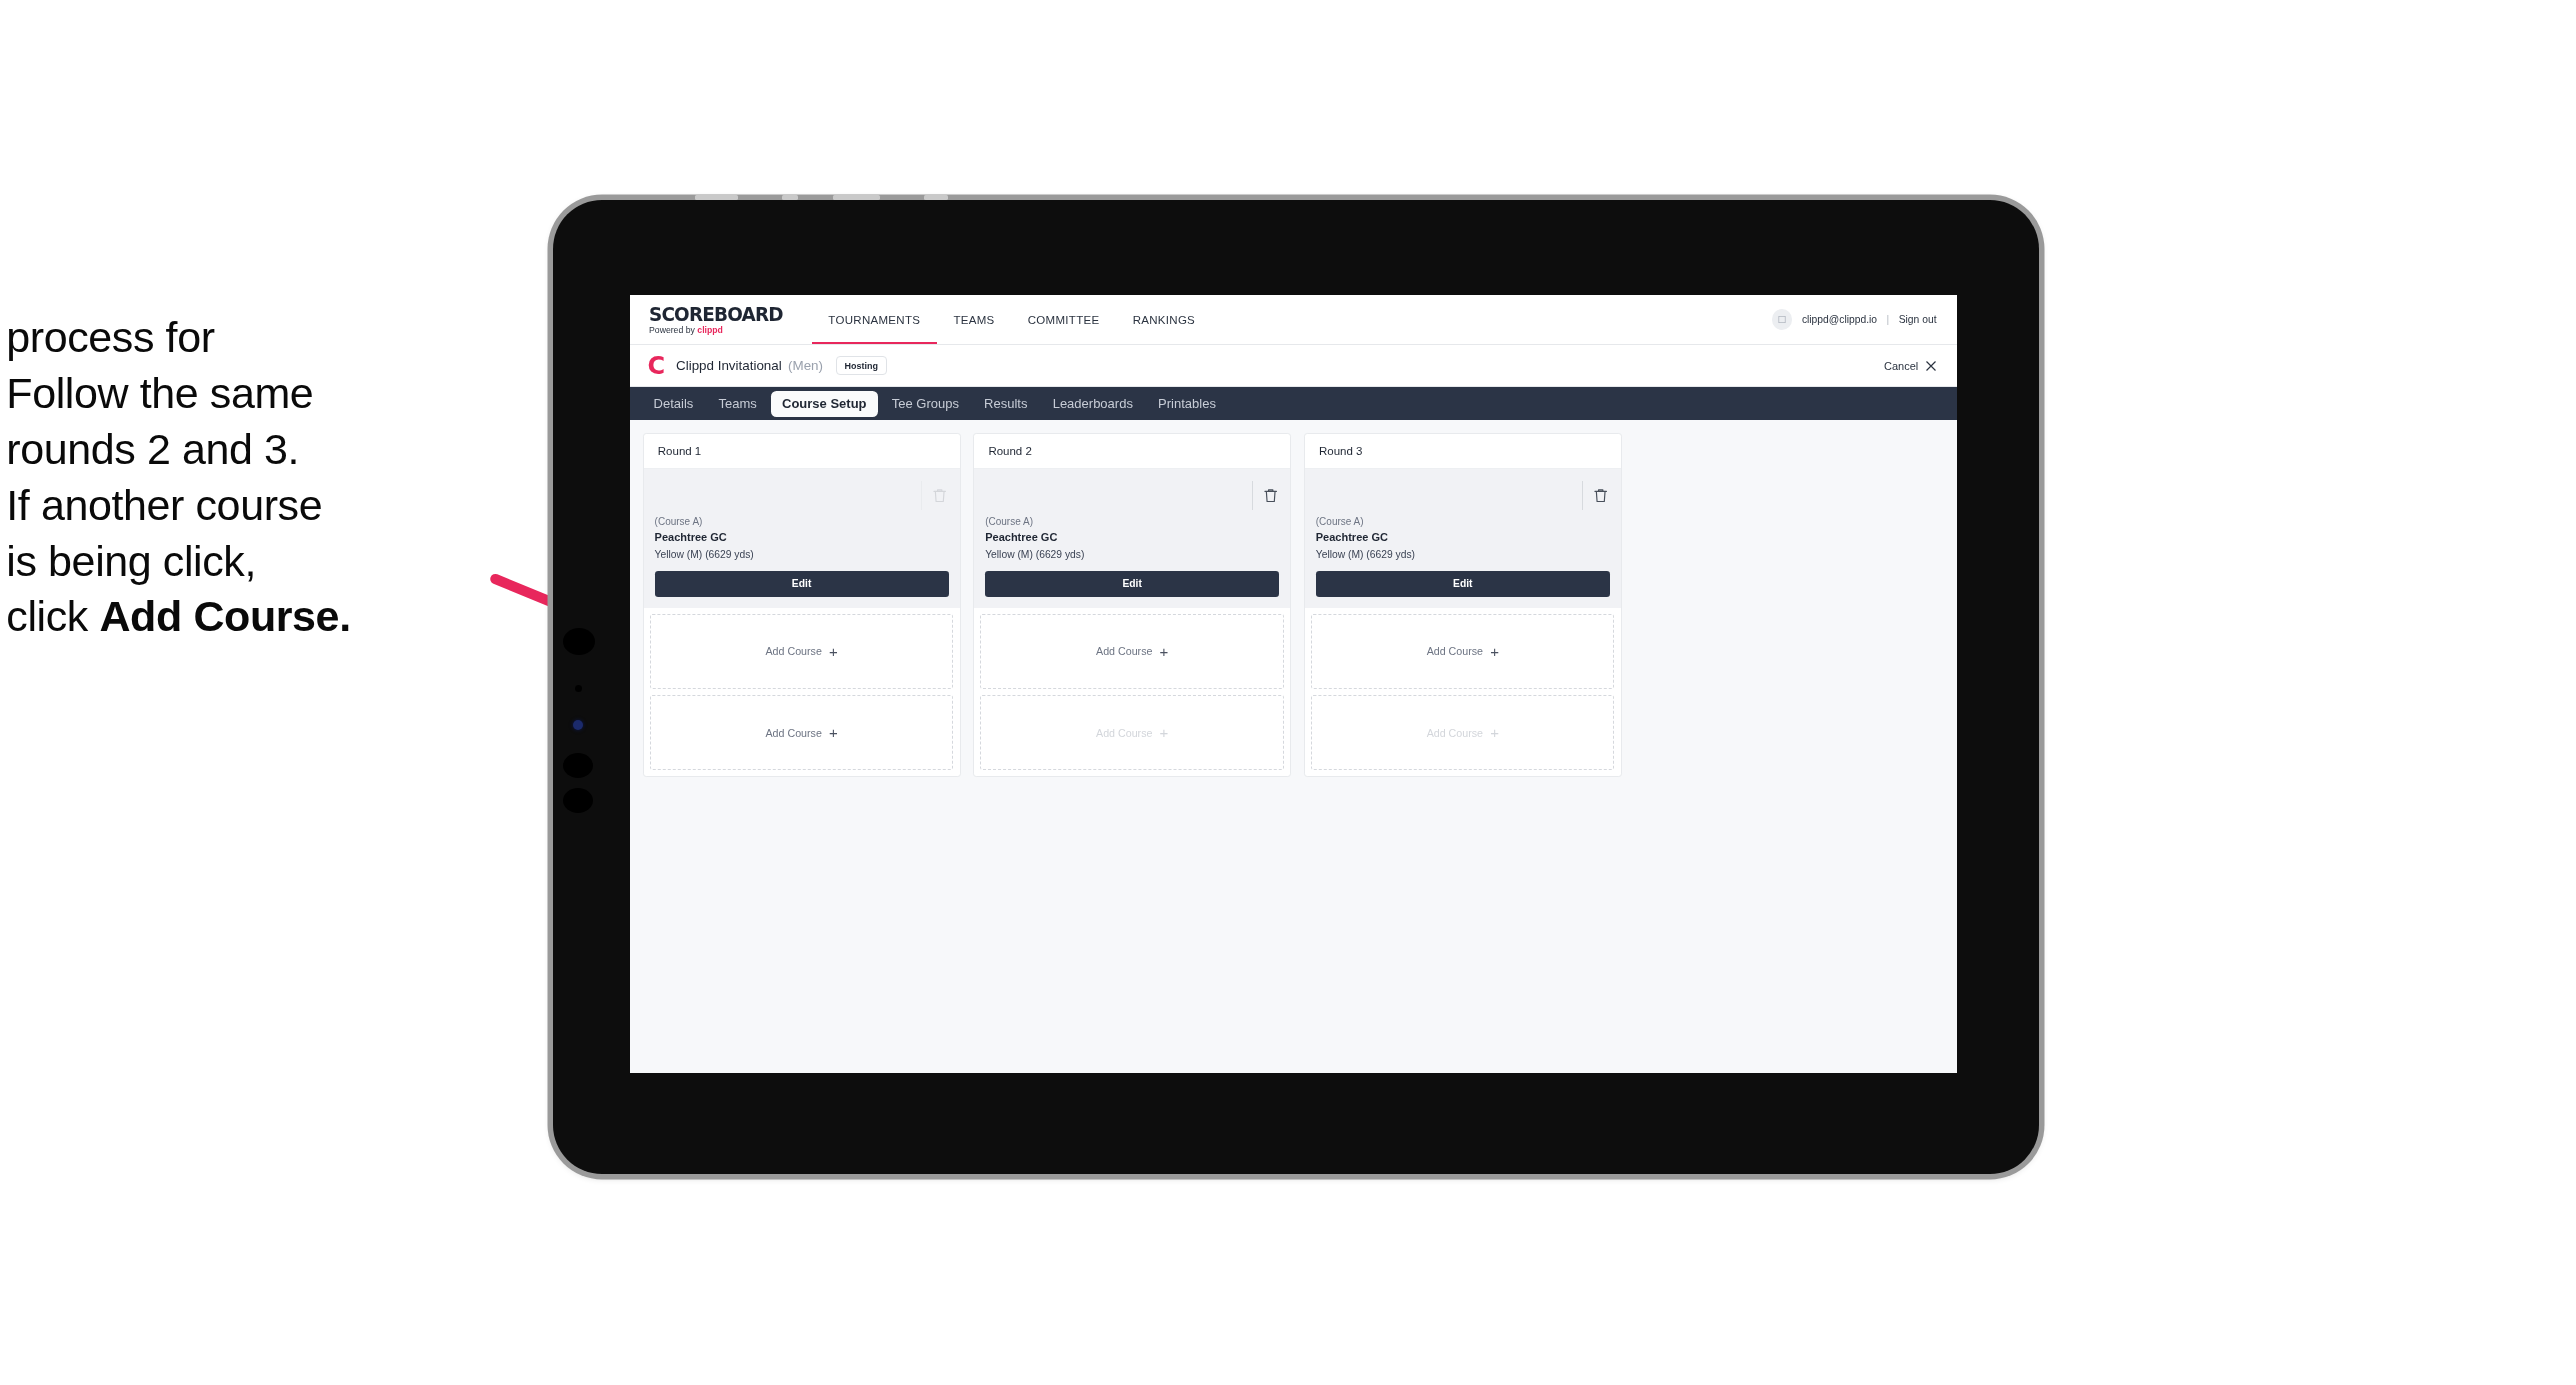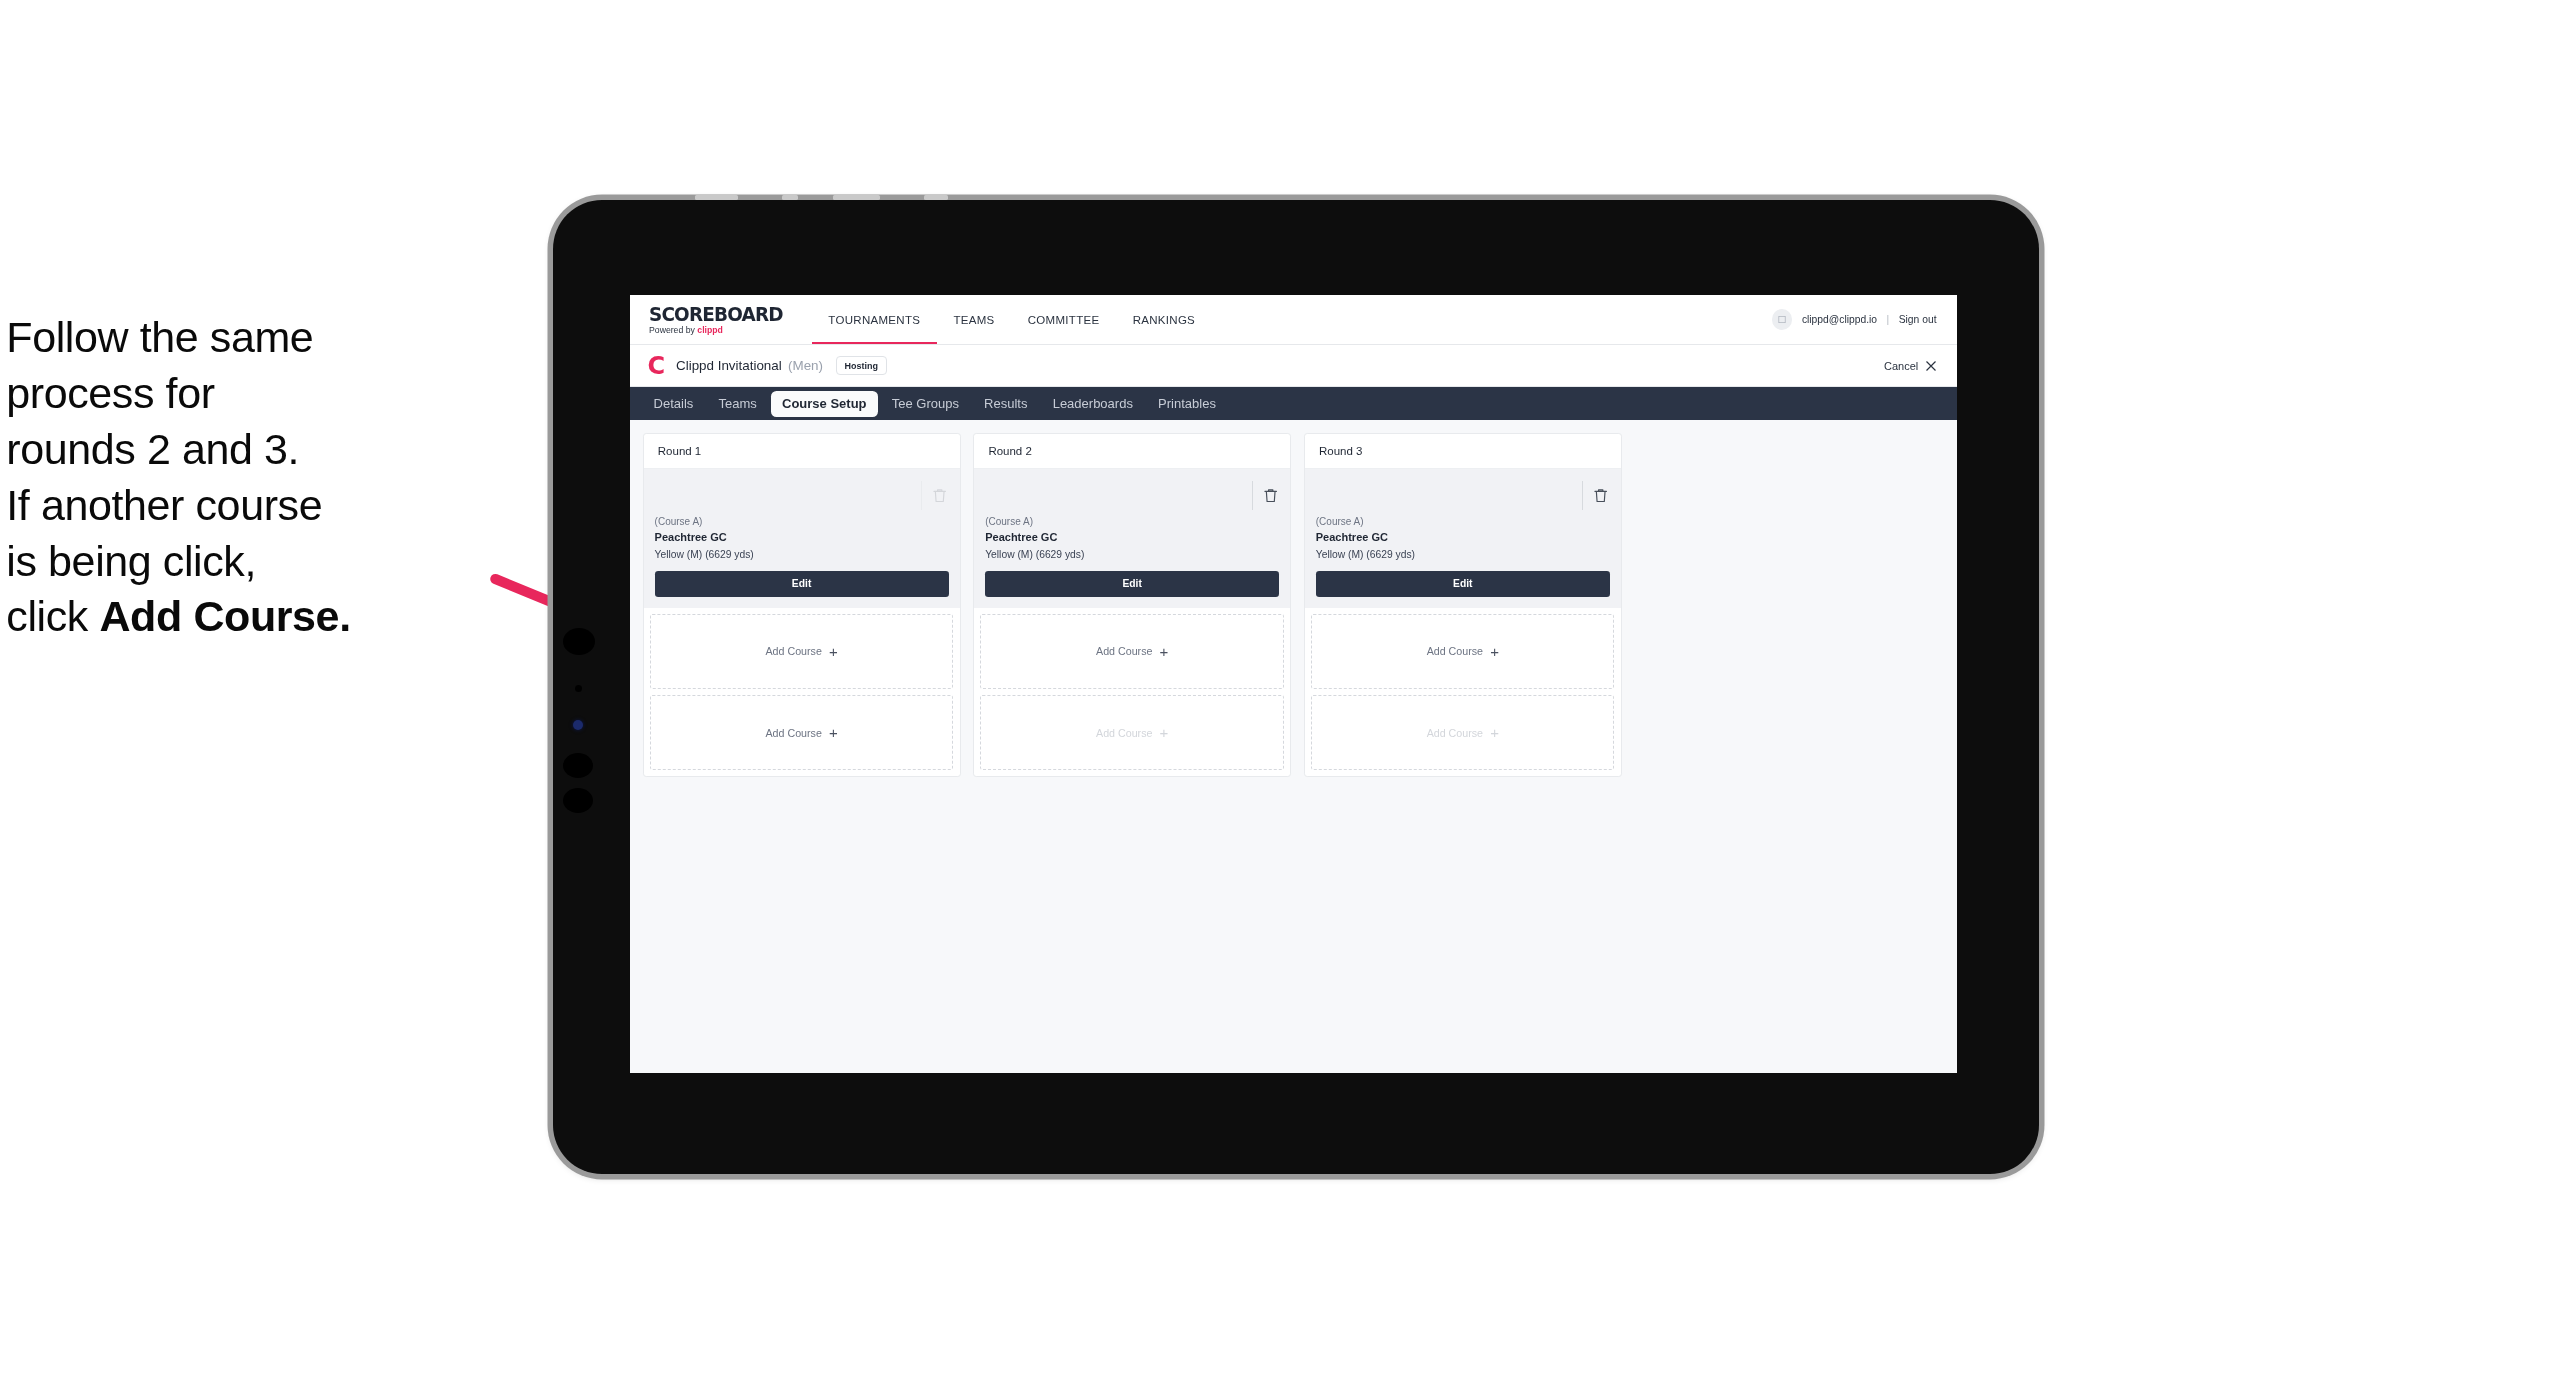--- a/index.html
+++ b/index.html
@@ -136,22 +136,22 @@
     font-size:10.7px;color:#6d7483;cursor:pointer;
   }
   .add-box.faded{color:#d3d6db;}
   .add-box.faded .plus{color:#d3d6db;}
   .plus{font-size:15px;color:#4a5160;line-height:1;font-weight:300;}
 </style>
 </head>
 <body>
 
 <div id="annotation">
+  <span class="ln">process for</span>
   <span class="ln">Follow the same</span>
-  <span class="ln">process for</span>
   <span class="ln">rounds 2 and 3.</span>
   <span class="ln">If another course</span>
   <span class="ln">is being click,</span>
   <span class="ln"><span>click </span><b>Add Course.</b></span>
 </div>
 
 <svg id="arrow" viewBox="0 0 400 190">
   <path d="M27 33 L300 145" stroke="#e8275c" stroke-width="13" fill="none" stroke-linecap="round"></path>
   <path d="M355 155 L293 113 L288 190 Z" fill="#e8275c"></path>
 </svg>

